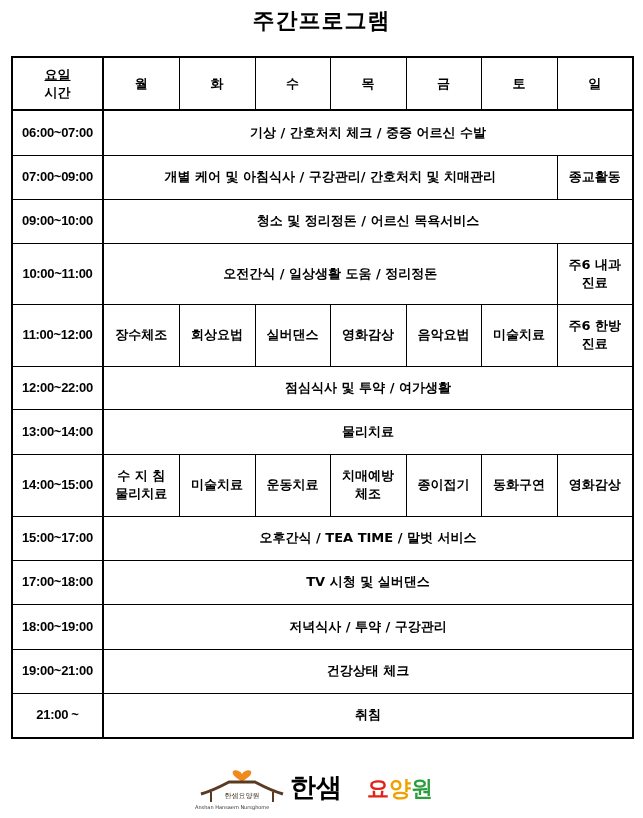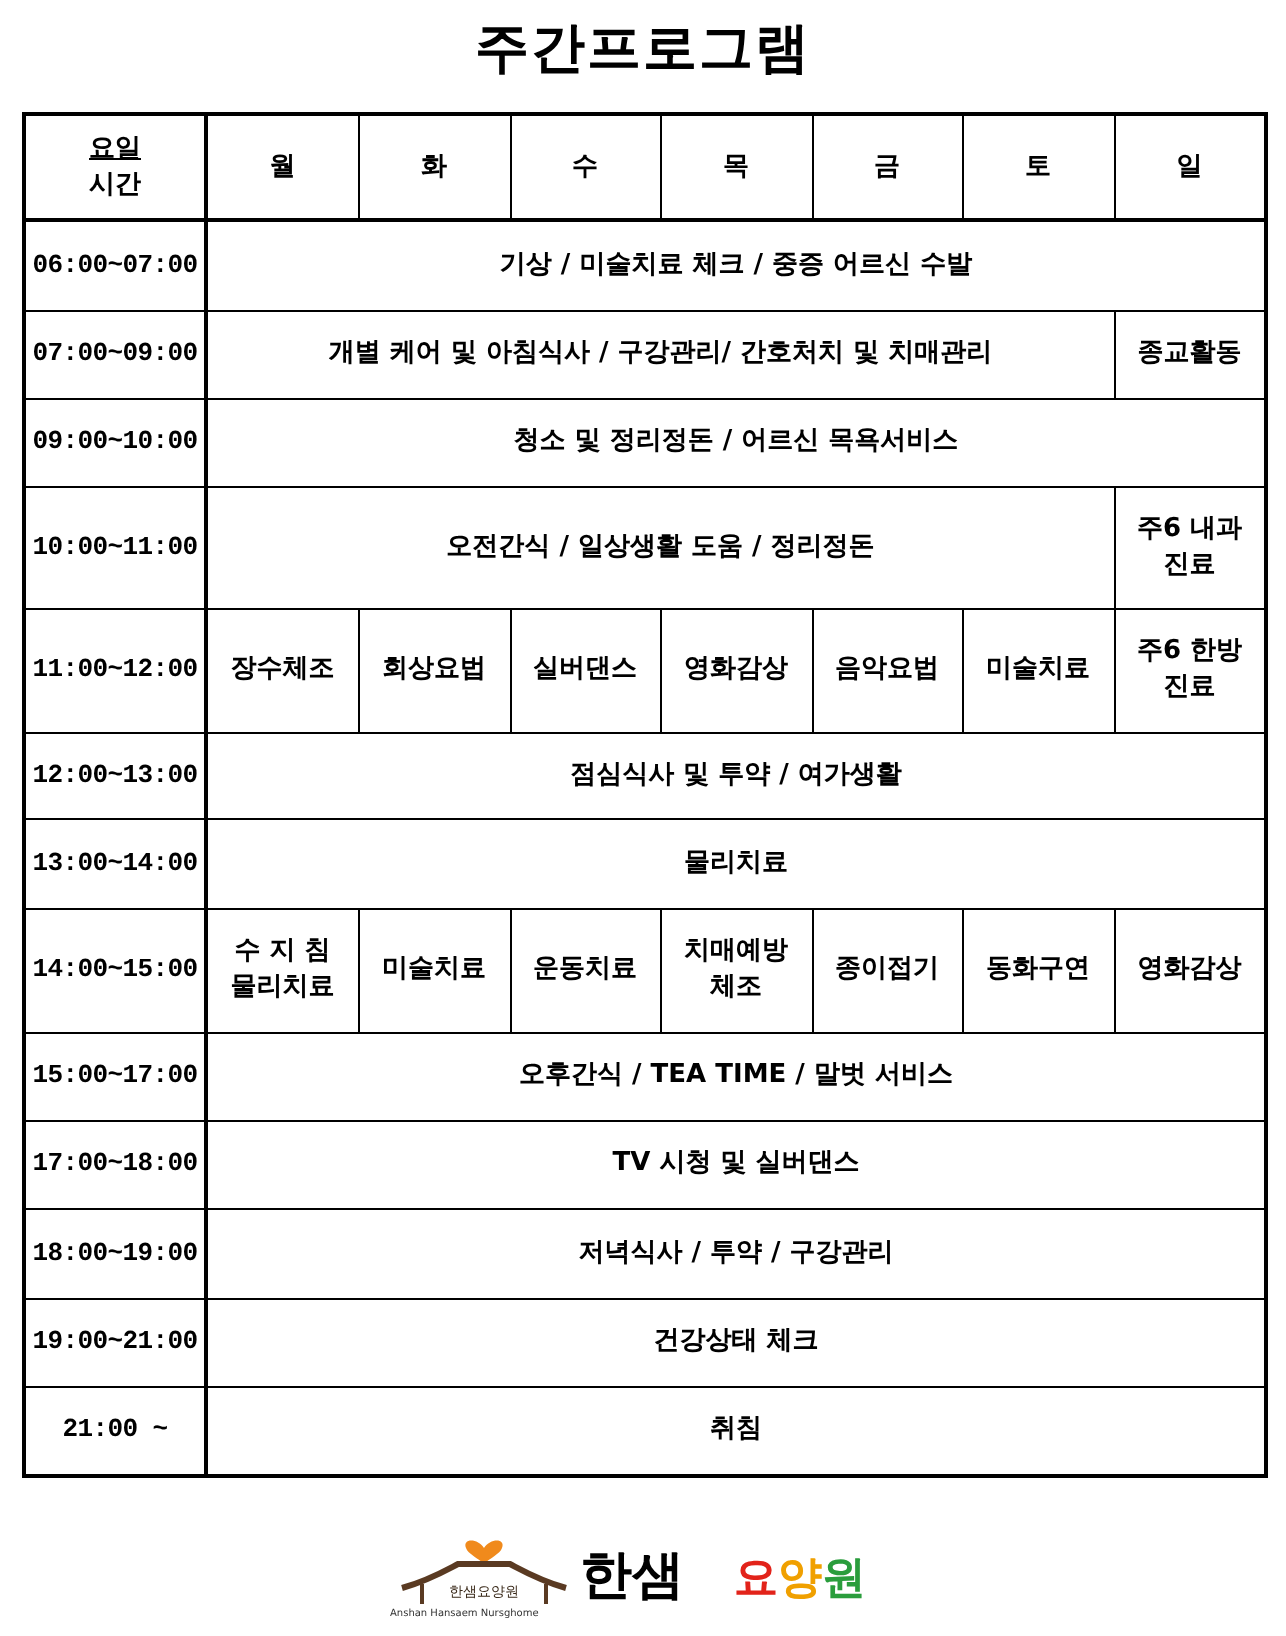--- a/index.html
+++ b/index.html
@@ -1,27 +1,27 @@
 <!DOCTYPE html>
 <html><head>
 <meta charset="utf-8">
 <style>
   html, body { margin:0; padding:0; background:#ffffff; }
   body { width:643px; height:818px; position:relative; overflow:hidden;
          font-family:"DejaVu Sans", "Liberation Sans", sans-serif; color:#000; }
   .title { position:absolute; left:0; top:6px; width:643px; text-align:center;
-           font-size:27px; font-weight:bold; letter-spacing:1px; }
+           font-size:22px; font-weight:bold; letter-spacing:1px; }
   table.sched { position:absolute; left:11px; top:56px; width:621px; height:683px;
                 border-collapse:collapse; table-layout:fixed;
                 border:2px solid #000; }
   table.sched td, table.sched th { border:1px solid #000; text-align:center; vertical-align:middle;
                 padding:0; font-size:13px; font-weight:bold; line-height:1.35; }
   table.sched th { font-size:13px; }
   .time { font-family:"Liberation Sans", sans-serif; font-size:13px; font-weight:bold; letter-spacing:-0.3px; }
-  .c-time { border-right:2px solid #000 !important;font-family:Liberation Mono, monospace; }
+  .c-time { border-right:2px solid #000 !important; }
   thead tr { border-bottom:2px solid #000; }
   .hdr-corner span { display:block; }
   .hdr-corner .u { text-decoration:underline; }
   .logo { position:absolute; left:195px; top:760px; width:260px; height:56px; }
   .logo-text { position:absolute; left:95px; top:10px; font-size:26px; font-weight:bold;
                font-family:"DejaVu Serif", serif; color:#000;text-align:center; }
   .logo-yoyang { position:absolute; left:172px; top:14px; font-size:22px; font-weight:bold; }
   .logo-sub { position:absolute; left:0; top:44px; font-size:5px; color:#333; }
 </style>
 </head>
@@ -51,21 +51,21 @@
       <th>수</th>
       <th>목</th>
       <th>금</th>
       <th>토</th>
       <th>일</th>
     </tr>
   </thead>
   <tbody>
     <tr style="height:45px">
       <td class="c-time time">06:00~07:00</td>
-      <td colspan="7">기상 / 미술치료 체크 / 중증 어르신 수발</td>
+      <td colspan="7">기상 / 간호처치 체크 / 중증 어르신 수발</td>
     </tr>
     <tr style="height:44px">
       <td class="c-time time">07:00~09:00</td>
       <td colspan="6">개별 케어 및 아침식사 / 구강관리/ 간호처치 및 치매관리</td>
       <td>종교활동</td>
     </tr>
     <tr style="height:44px">
       <td class="c-time time">09:00~10:00</td>
       <td colspan="7">청소 및 정리정돈 / 어르신 목욕서비스</td>
     </tr>
@@ -84,21 +84,21 @@
       <td>실버댄스</td>
       <td>영화감상</td>
       <td>음악요법</td>
       <td>미술치료</td>
       <td>
         <div>주6 한방</div>
         <div>진료</div>
       </td>
     </tr>
     <tr style="height:43px">
-      <td class="c-time time">12:00~13:00</td>
+      <td class="c-time time">12:00~22:00</td>
       <td colspan="7">점심식사 및 투약 / 여가생활</td>
     </tr>
     <tr style="height:45px">
       <td class="c-time time">13:00~14:00</td>
       <td colspan="7">물리치료</td>
     </tr>
     <tr style="height:62px">
       <td class="c-time time">14:00~15:00</td>
       <td>
         <div>수 지 침</div>

